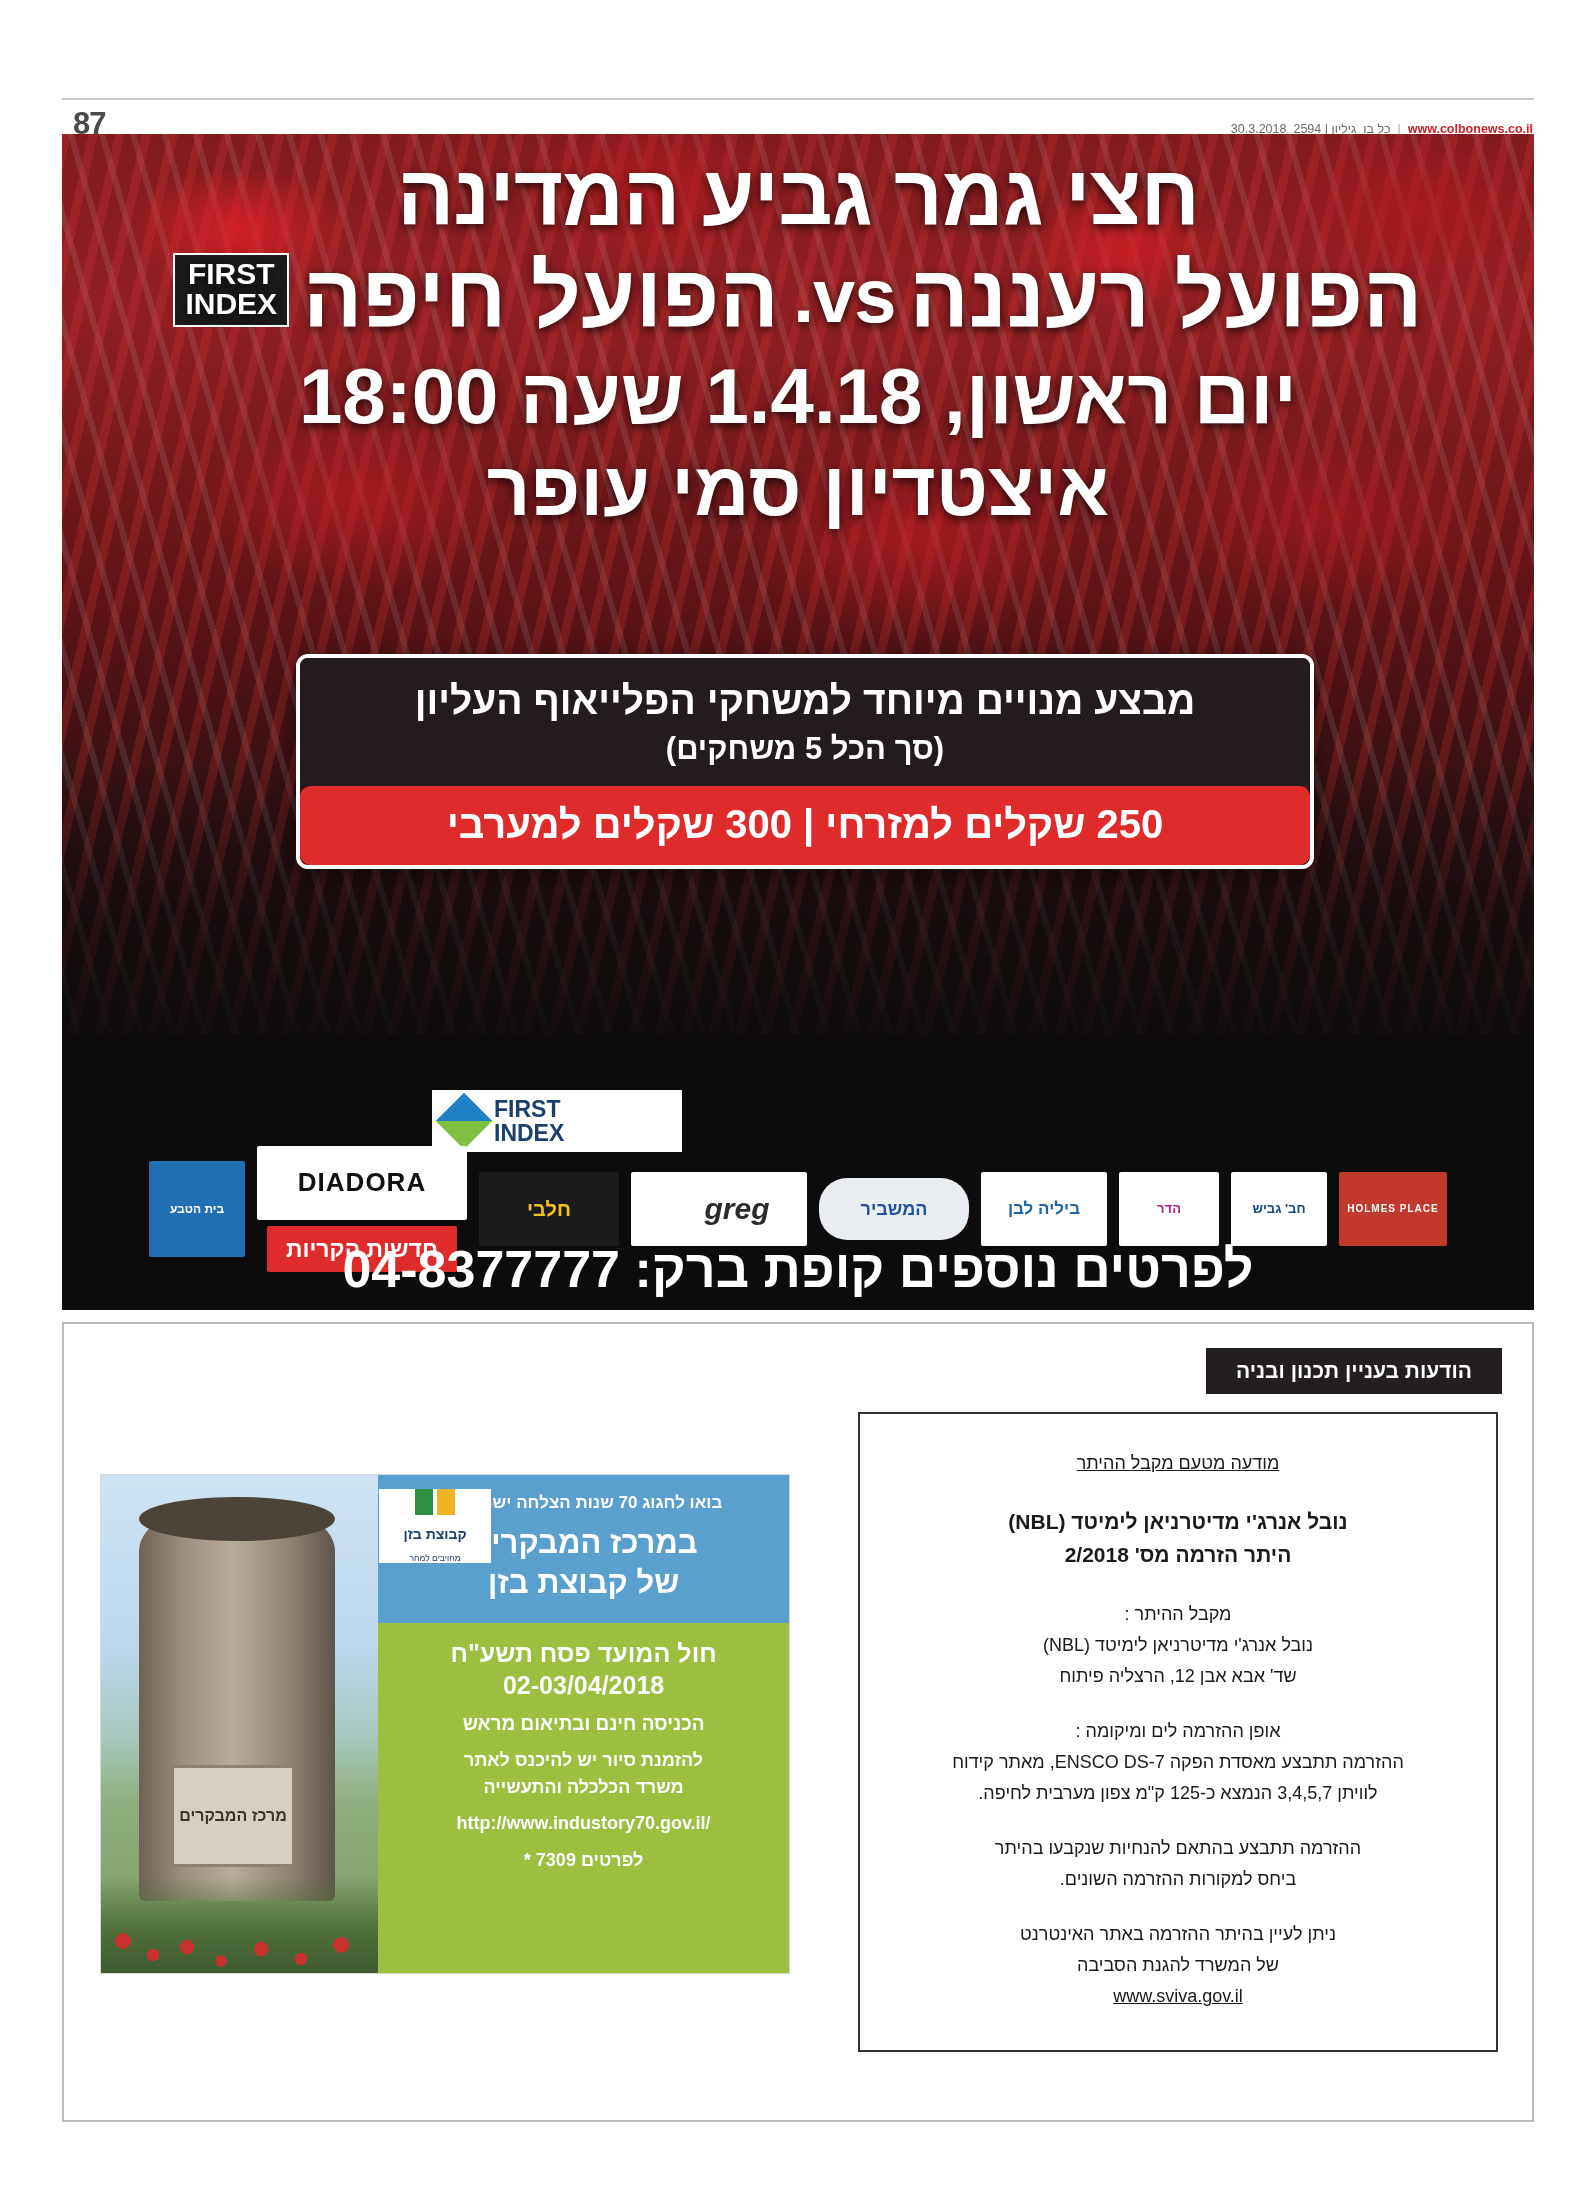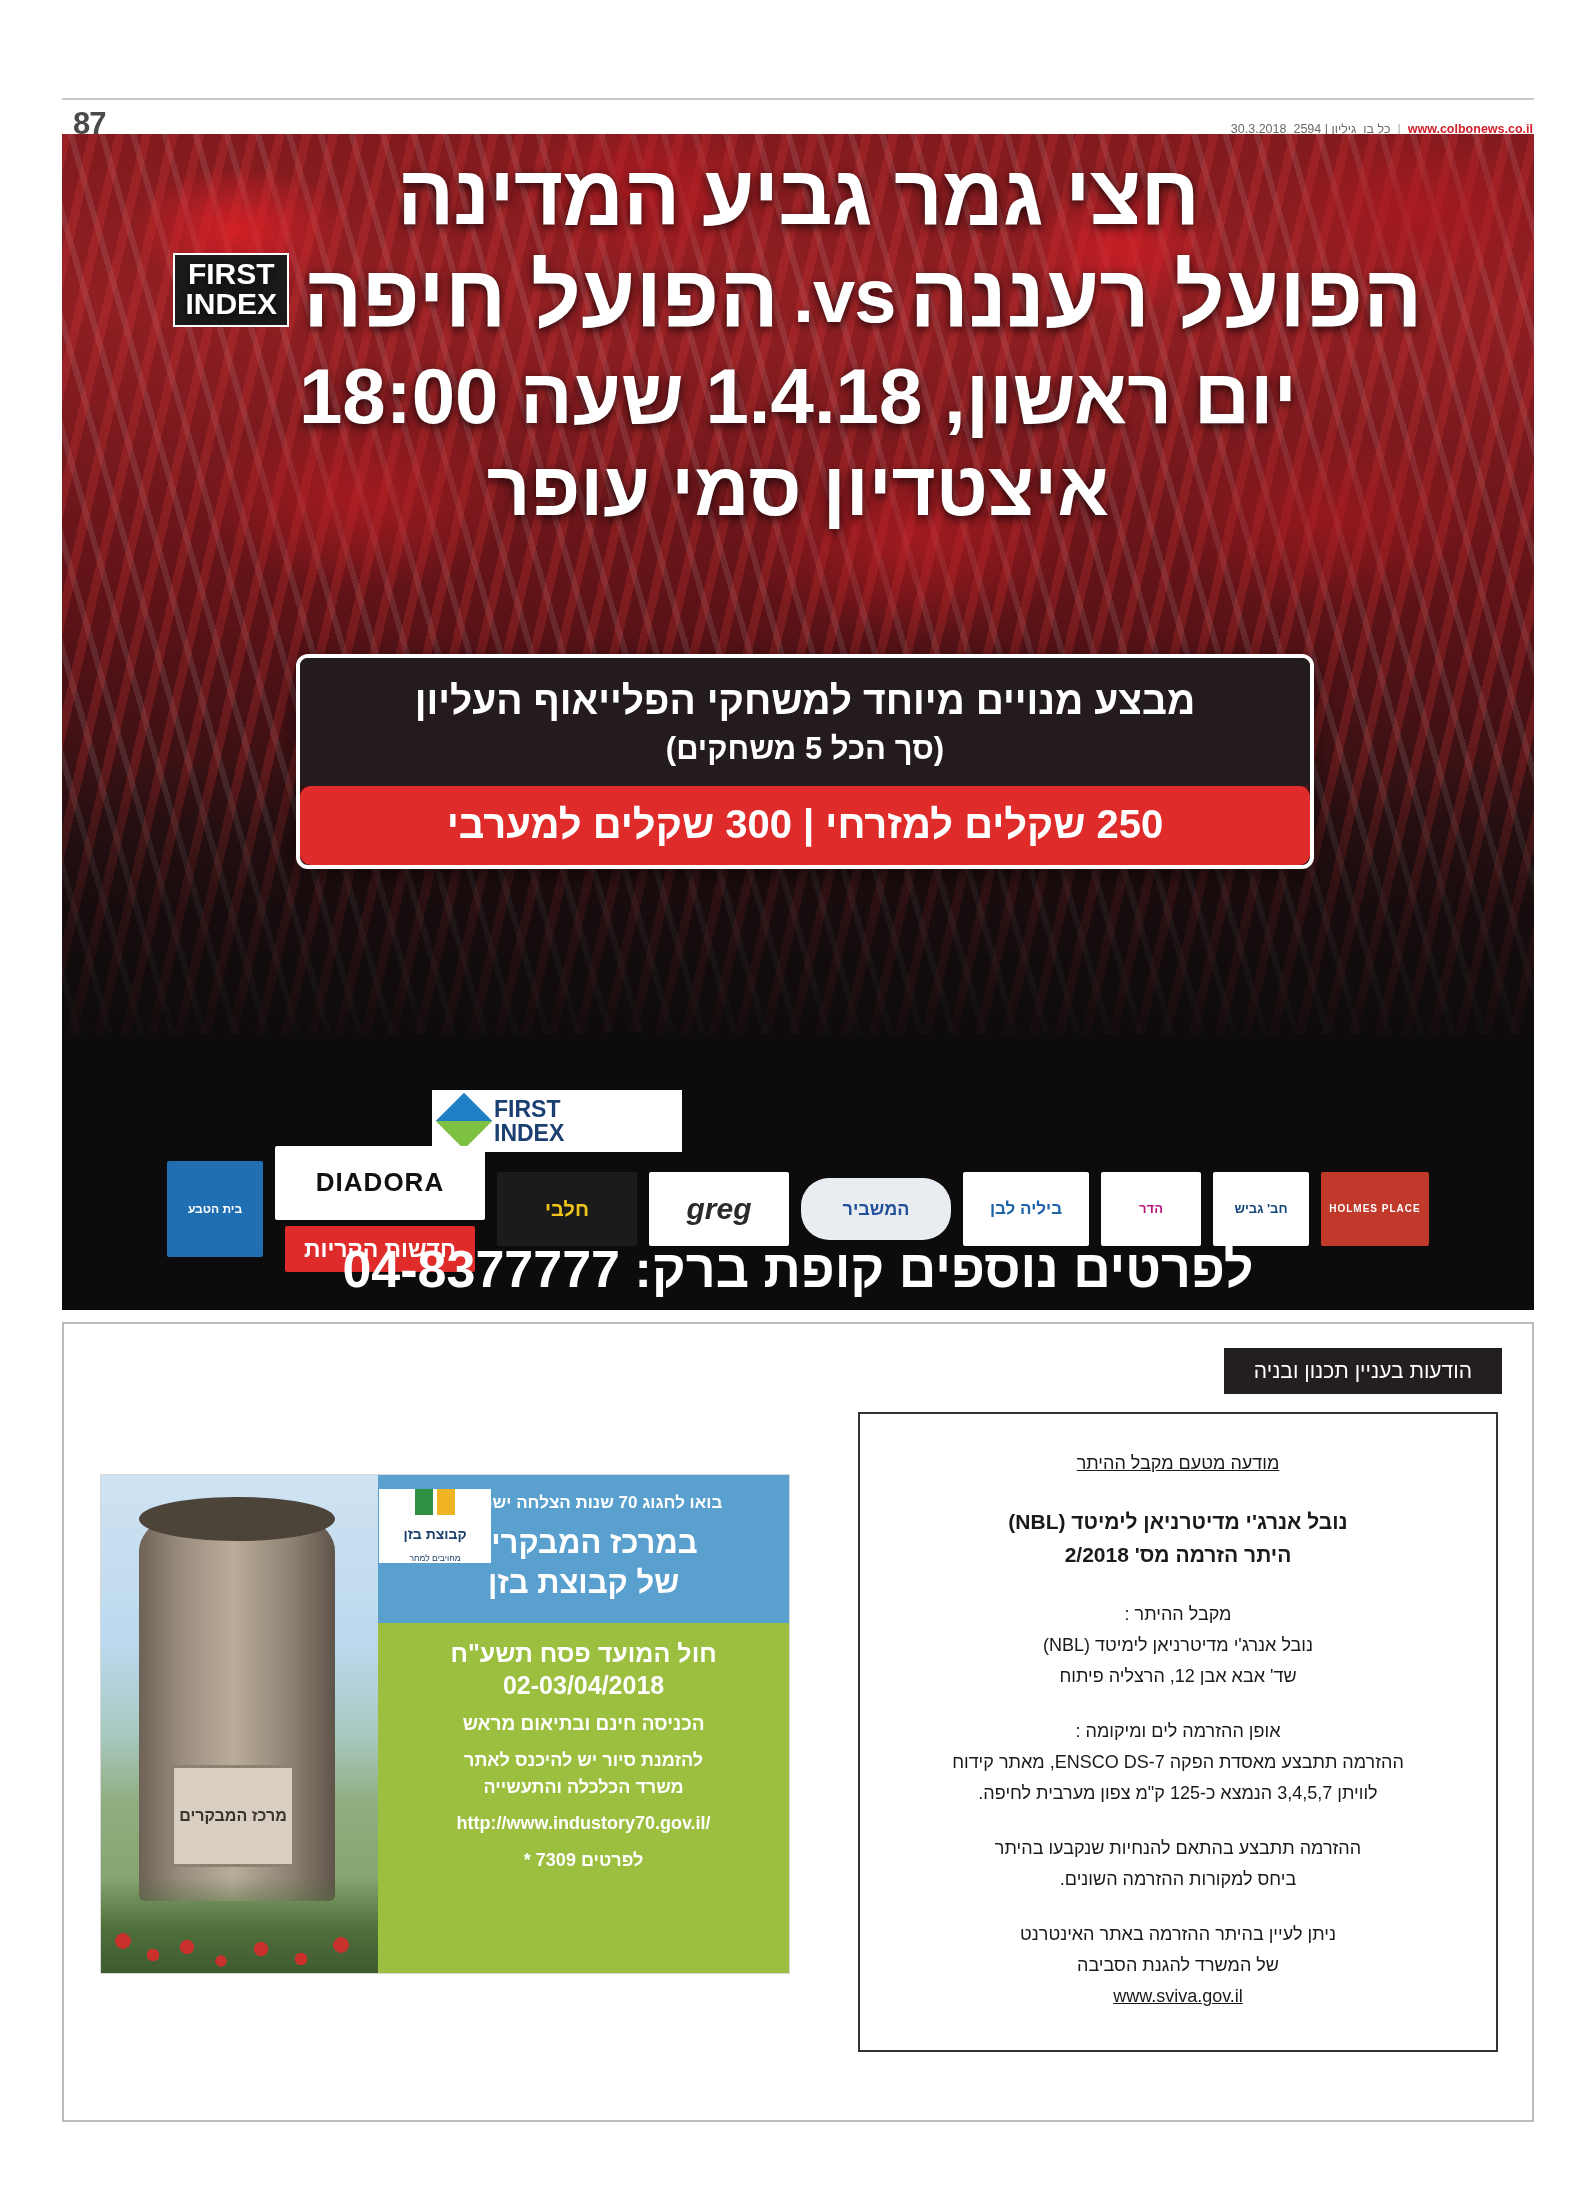--- a/index.html
+++ b/index.html
@@ -241,21 +241,21 @@
     border-radius: 2px;
     text-align: center;
     line-height: 1.05;
     overflow: hidden;
   }
   .logo-holmes { width: 108px; height: 74px; background: #c0392b; color: #fff; font-size: 10px; letter-spacing: 1px; }
   .logo-gavish { width: 96px; height: 74px; color: #14477d; font-size: 13px; }
   .logo-hadar  { width: 100px; height: 74px; color: #b5197f; font-size: 13px; }
   .logo-bilia  { width: 126px; height: 74px; color: #1f63a8; font-size: 17px; }
   .logo-hamishbir { width: 150px; height: 62px; background:#e9edf2; color: #22509a; font-size: 18px; border-radius:28px;}
-  .logo-greg   { width: 140px; height: 74px; color: #2b2b2b; font-size: 30px; font-style: italic; }
+  .logo-greg   { width: 140px; height: 74px; color: #2b2b2b; font-size: 30px; font-style: italic; padding-left: 36px; }
   .logo-halavi { width: 140px; height: 74px; background: #1b1b1b; color: #f0c419; font-size: 20px; }
   .logo-diadora{ width: 210px; height: 74px; background: #ffffff; color: #111; font-size: 26px; letter-spacing: 1px;}
   .logo-hadashot { width: 190px; height: 46px; background: #e02b2b; color: #fff; font-size: 23px; }
   .logo-hateva { width: 96px; height: 96px; background: #1f6fb2; color: #fff; font-size: 12px; }
   .first-index-logo {
     position: absolute;
     left: 370px;
     top: 956px;
     width: 250px;
     height: 62px;
@@ -300,21 +300,21 @@
     background: #ffffff;
     box-sizing: border-box;
   }
   .notice-banner {
     position: absolute;
     right: 30px;
     top: 24px;
     background: #231f20;
     color: #ffffff;
     font-size: 21px;
-    font-weight: normal;
+    font-weight: bold;
     padding: 11px 30px;
     direction: rtl;
   }
 
   
   .notice-box {
     position: absolute;
     right: 34px;
     top: 88px;
     width: 640px;

